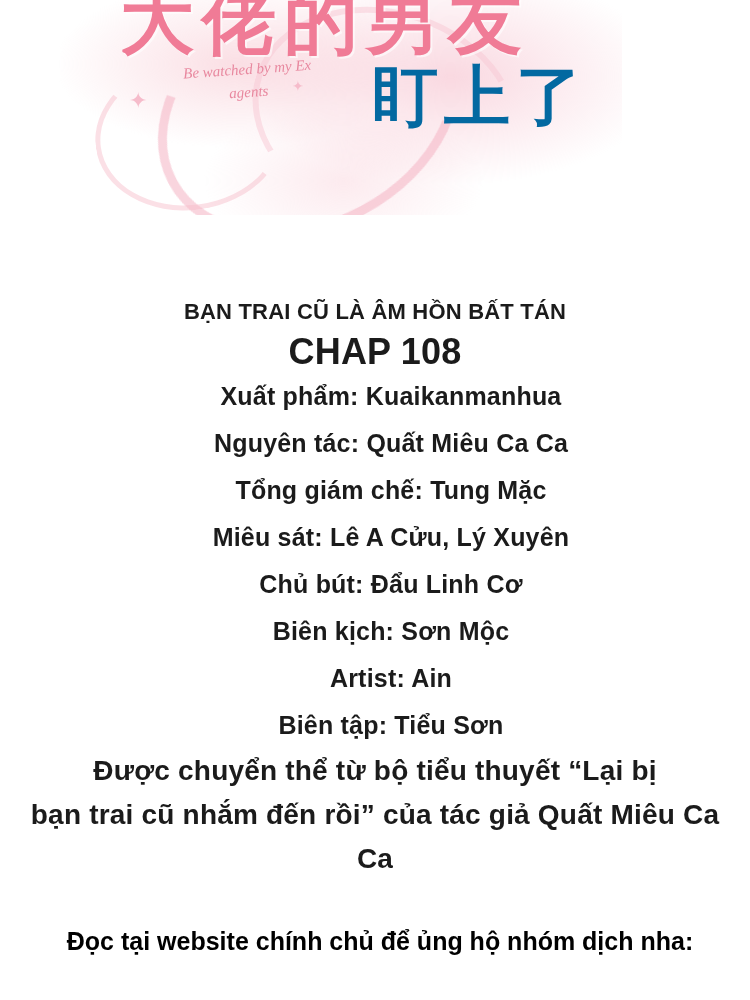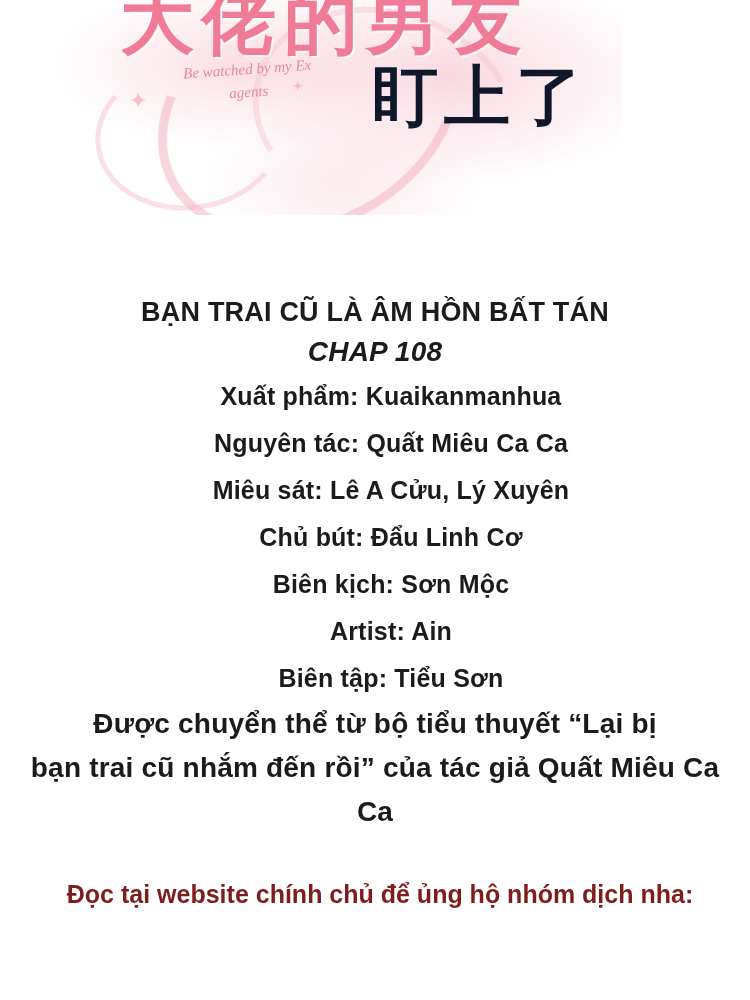--- a/index.html
+++ b/index.html
@@ -77,21 +77,21 @@
     text-shadow: 2px 2px 0 rgba(255,255,255,0.6);
   }
   .cn-title-2 {
     position: absolute;
     top: 52px;
     left: 372px;
     font-family: "Liberation Serif", serif;
     font-size: 66px;
     font-weight: 700;
     letter-spacing: 6px;
-    color: #0f172a;
+    color: #0369a1;
     white-space: nowrap;
   }
   .en-sub {
     position: absolute;
     left: 163px;
     top: 58px;
     width: 170px;
     text-align: center;
     font-family: "Liberation Serif", serif;
     font-style: italic;
@@ -114,49 +114,48 @@
     margin-top: 78px;
     text-align: center;
     color: #1b1b1b;
     font-family: "Liberation Sans", sans-serif;
   }
   .credits .line {
     font-weight: 700;
     letter-spacing: 0.2px;
   }
   .title-main {
-    font-size: 27px;
+    font-size: 22px;
     line-height: 38px;
   }
   .title-chap {
-    font-size: 28px;
+    font-size: 36px;
     line-height: 42px;
     letter-spacing: 1px;
-    font-style: italic;
   }
   .credit-row {
     font-size: 25px;
     line-height: 47px;
     margin-left: 32px;
   }
   .novel-note {
     font-size: 28px;
     line-height: 44px;
     padding: 0 28px;
   }
   .novel-note .nl {
     display: block;
   }
   .footer-note {
     margin-top: 42px;
     font-size: 25px;
     line-height: 36px;
     font-weight: 700;
     text-align: center;
-    color: #7f1d1d;
+    color: #000000;
     padding-left: 10px;
   }
 </style>
 </head>
 <body>
 
 <div class="art-banner">
   <div class="art-wash"></div>
   <div class="swoosh s1"></div>
   <div class="swoosh s2"></div>
@@ -170,20 +169,21 @@
   <span class="sparkle k2">✦</span>
   <span class="sparkle k3">✦</span>
 </div>
 
 <div class="credits">
   <div class="line title-main">BẠN TRAI CŨ LÀ ÂM HỒN BẤT TÁN</div>
   <div class="line title-chap">CHAP 108</div>
 
   <div class="line credit-row">Xuất phẩm: Kuaikanmanhua</div>
   <div class="line credit-row">Nguyên tác: Quất Miêu Ca Ca</div>
+  <div class="line credit-row">Tổng giám chế: Tung Mặc</div>
   <div class="line credit-row">Miêu sát: Lê A Cửu, Lý Xuyên</div>
   <div class="line credit-row">Chủ bút: Đẩu Linh Cơ</div>
   <div class="line credit-row">Biên kịch: Sơn Mộc</div>
   <div class="line credit-row">Artist: Ain</div>
   <div class="line credit-row">Biên tập: Tiểu Sơn</div>
 
   <div class="line novel-note">
     <span class="nl">Được chuyển thể từ bộ tiểu thuyết “Lại bị</span>
     <span class="nl">bạn trai cũ nhắm đến rồi” của tác giả Quất Miêu Ca Ca</span>
   </div>

